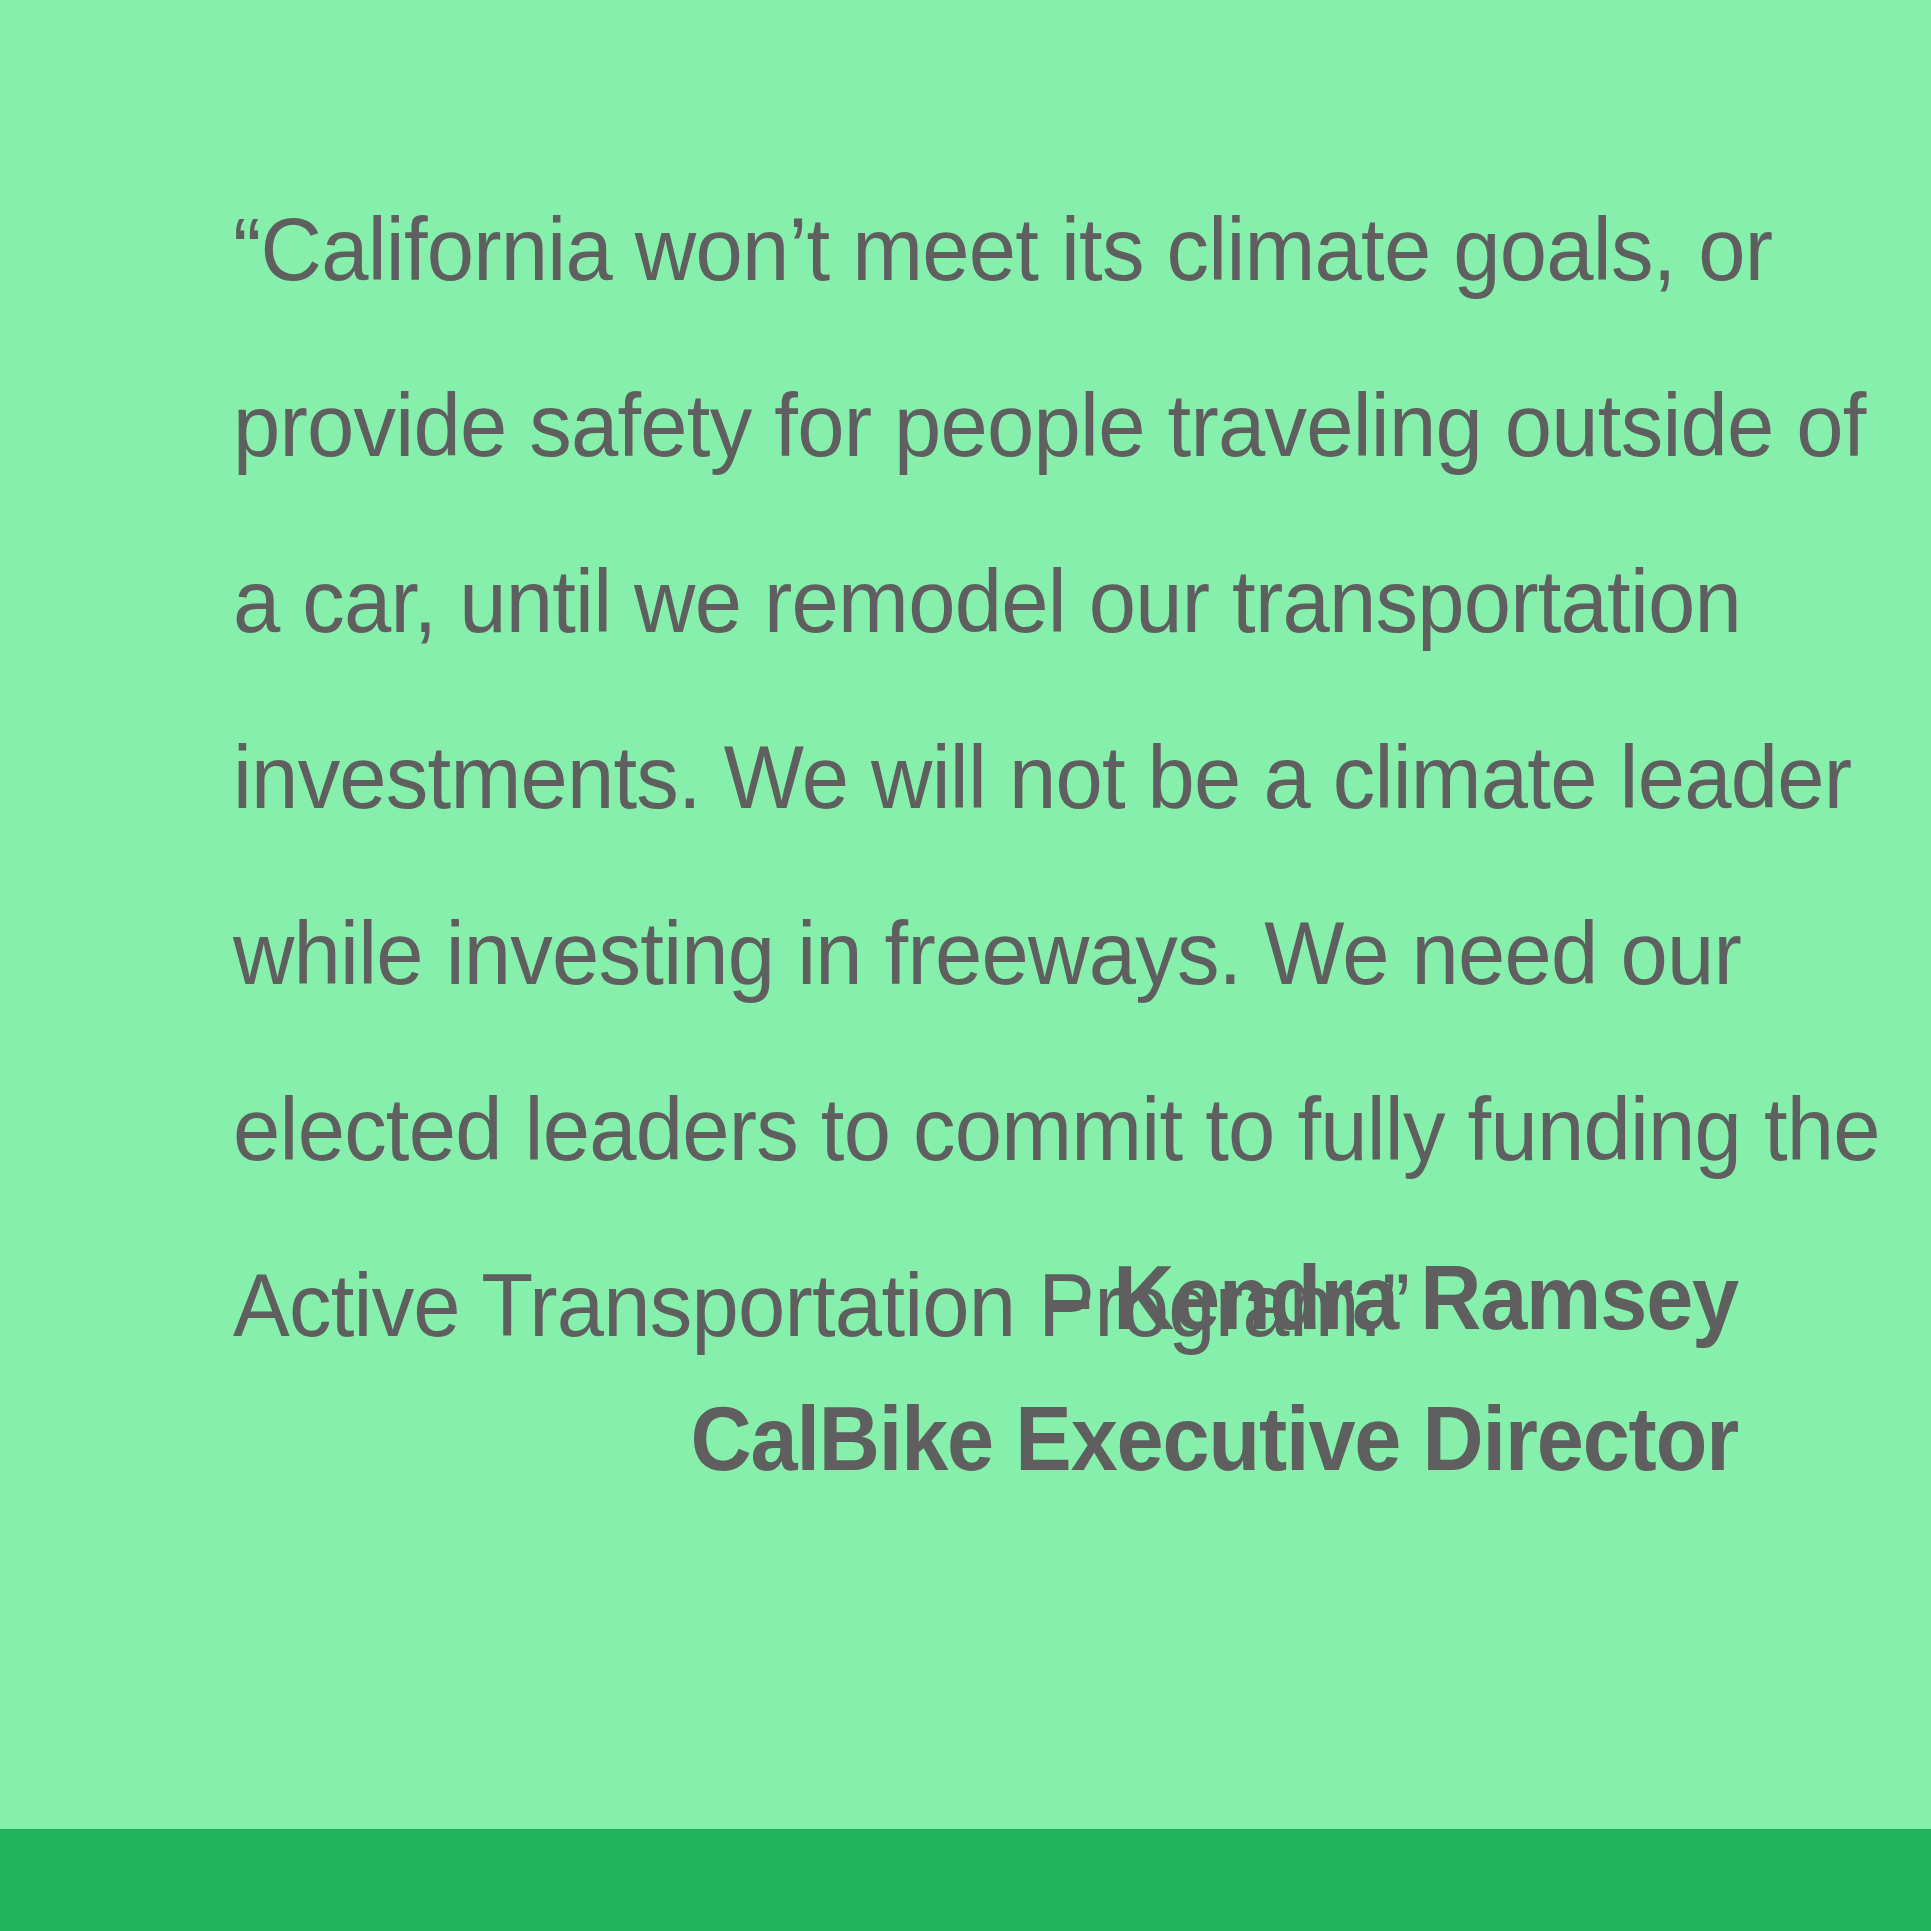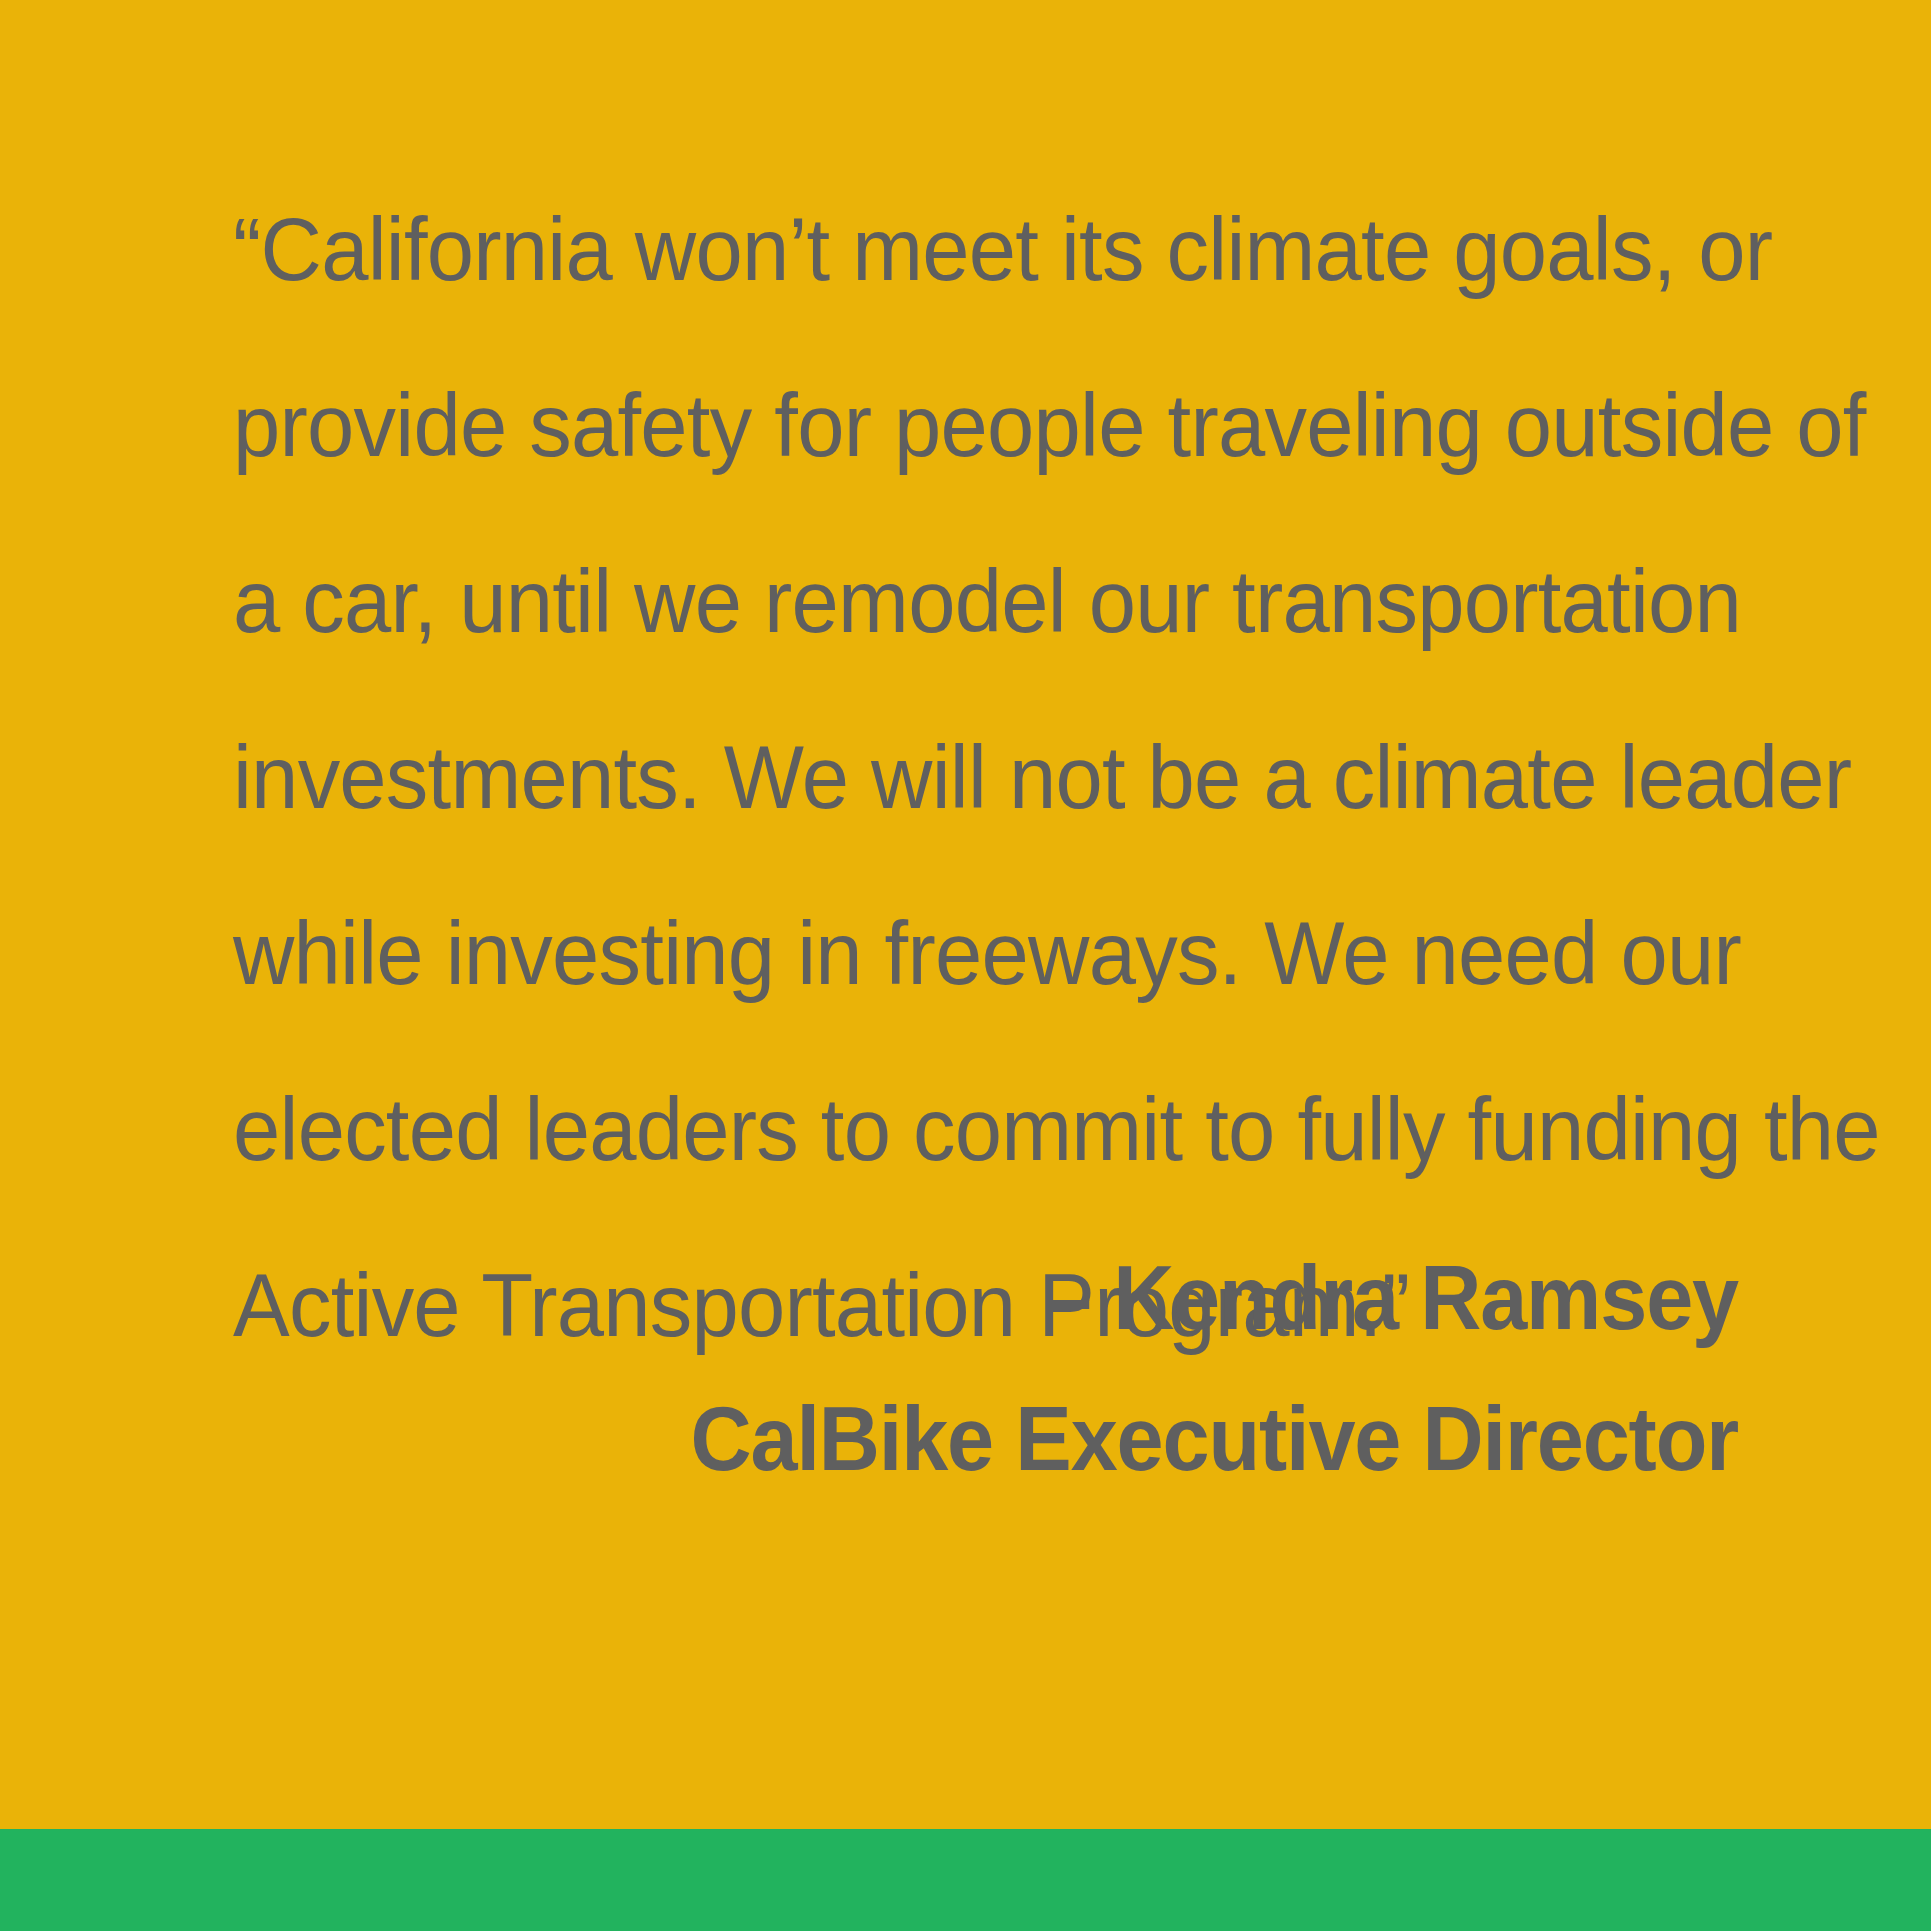--- a/index.html
+++ b/index.html
@@ -11,21 +11,21 @@
     height: 1931px;
     background: #ffffff;
     font-family: "Liberation Sans", sans-serif;
     overflow: hidden;
     position: relative;
   }
 
   .quote-card {
     position: absolute;
     inset: 0;
-    background: #eab308;
+    background: #86efac;
     display: flex;
     flex-direction: column;
     justify-content: center;
   }
 
   .card-body {
     position: relative;
     flex: 1 1 auto;
   }
 

